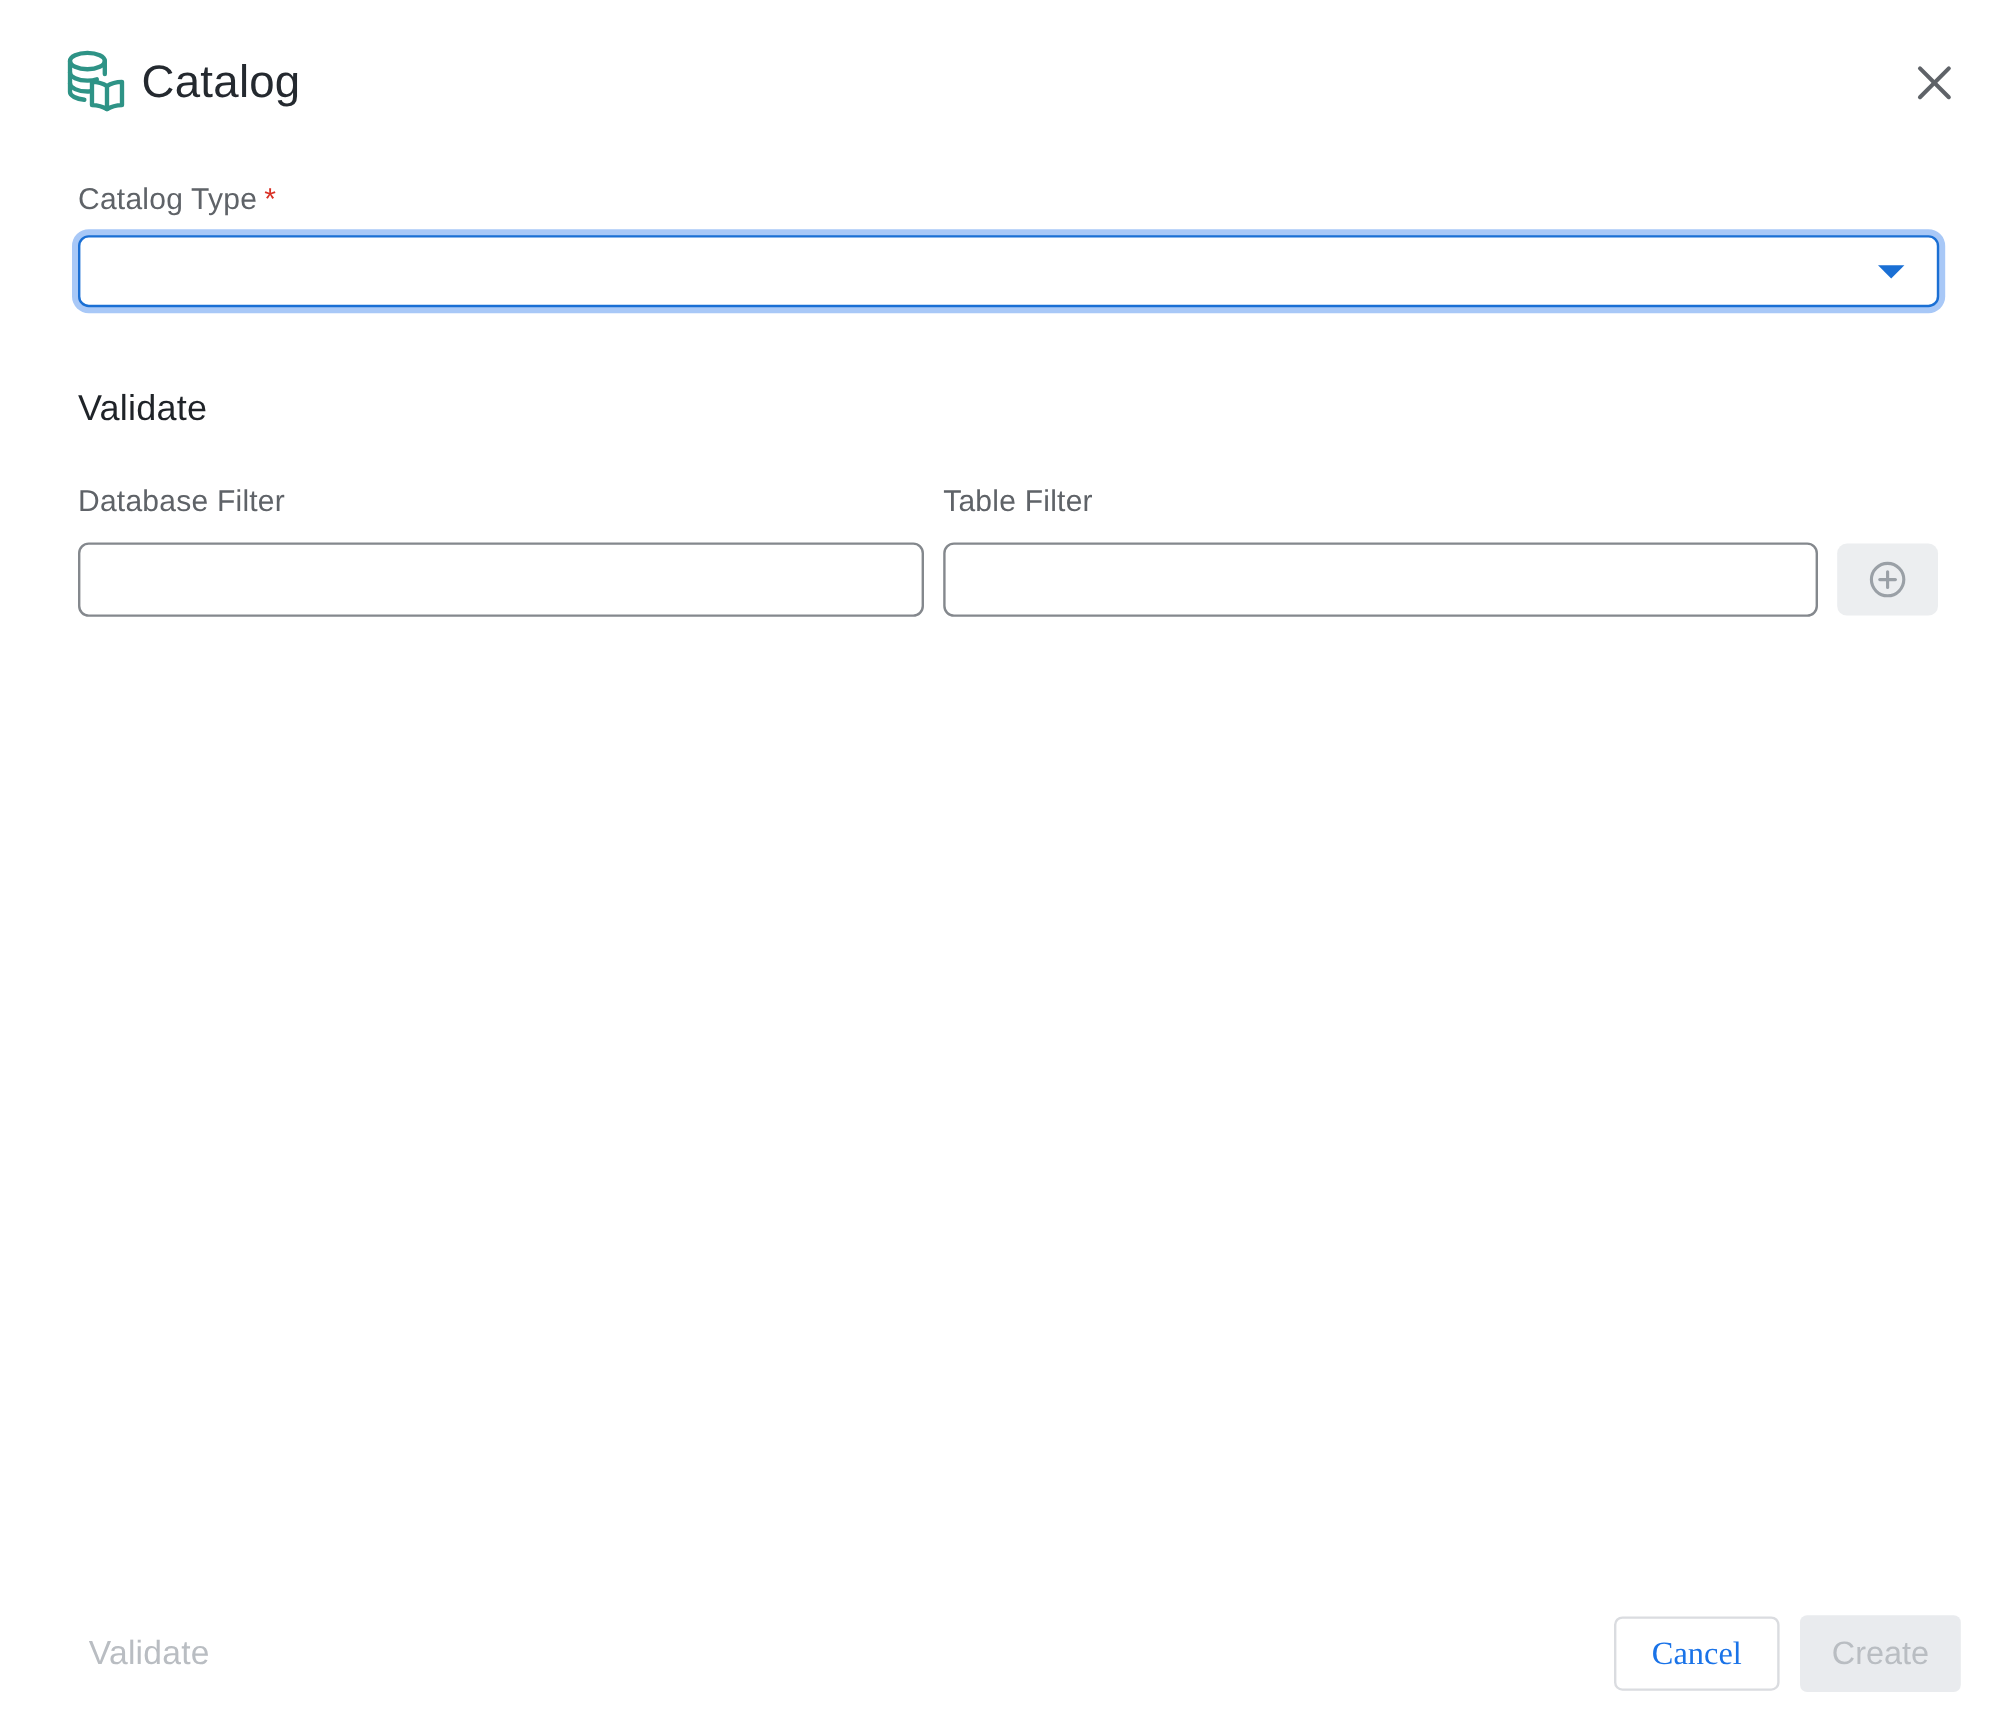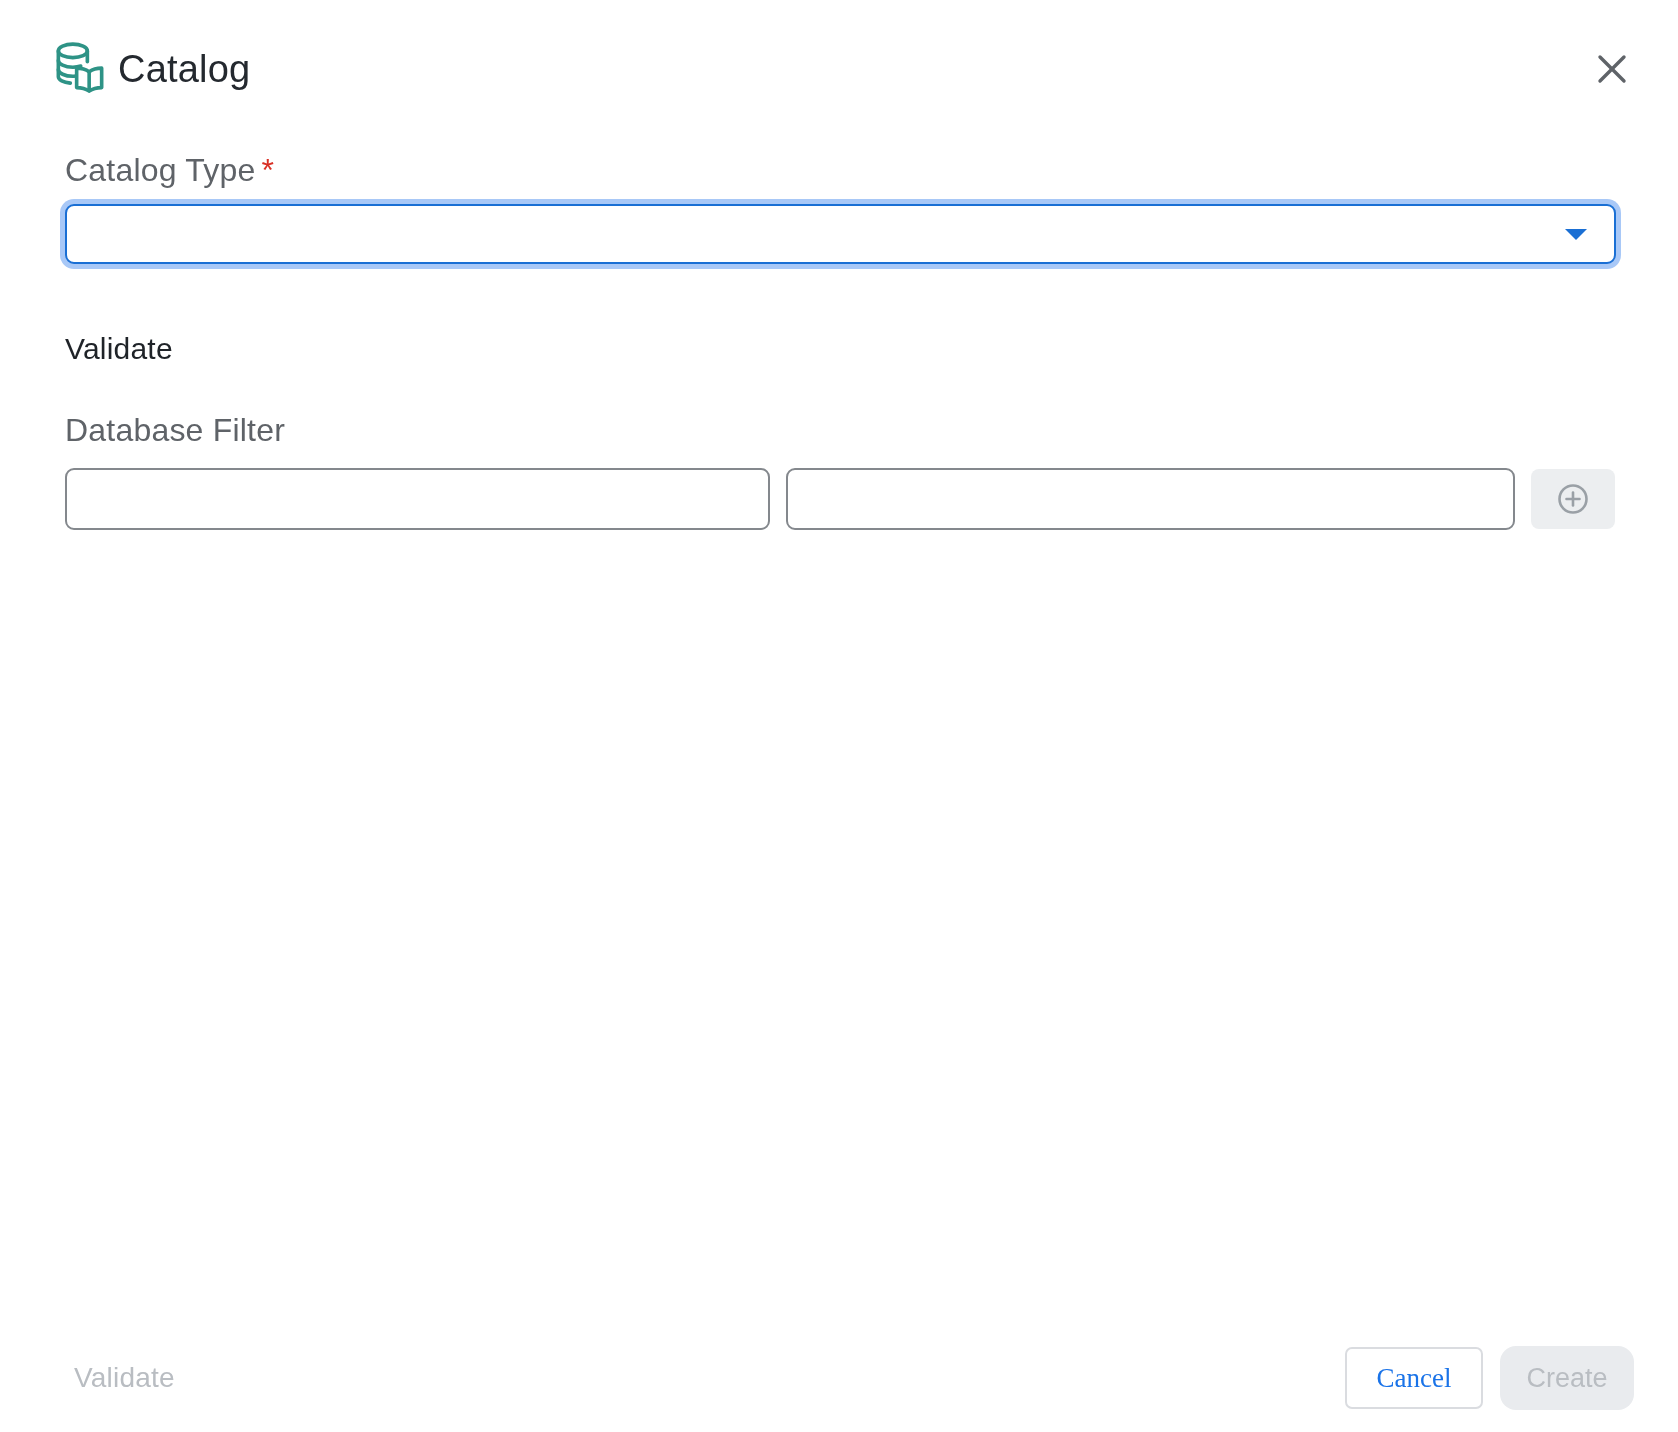--- a/index.html
+++ b/index.html
@@ -14,21 +14,21 @@
   body{
     width:1678px;height:1432px;position:relative;overflow:hidden;
     font-family:"Liberation Sans", sans-serif;color:var(--title-text);
   }
   .header{display:flex;align-items:center;padding:38px 44px 0 52px;text-align:right;}
   .header-icon{width:58px;height:62px;color:var(--icon-teal);flex:0 0 auto;display:block;}
   .title{font-size:38px;font-weight:400;color:var(--title-text);margin-left:8px;letter-spacing:.2px;}
   .close-btn{margin-left:auto;background:none;border:none;cursor:pointer;width:44px;height:44px;
     display:flex;align-items:center;justify-content:center;color:var(--close-grey);}
   .body{padding:0 62px 0 65px;}
-  .field-label{font-size:32px;color:var(--label-grey);margin-bottom:15px;letter-spacing:.2px;}
+  .field-label{font-size:25px;color:var(--label-grey);margin-bottom:15px;letter-spacing:.2px;}
   .req{color:var(--required-red);margin-left:6px;}
   .field-catalog-type{margin-top:52px;}
   .select{
     position:relative;height:60px;background:#fff;border:2.5px solid var(--focus-blue);
     border-radius:9px;box-shadow:0 0 0 5px var(--focus-glow);cursor:pointer;
     display:flex;align-items:center;padding:0 60px 0 20px;font-size:26px;
   }
   .caret{position:absolute;right:27px;top:50%;margin-top:-5px;width:0;height:0;
     border-left:11px solid transparent;border-right:11px solid transparent;
     border-top:11px solid var(--focus-blue);}
@@ -57,21 +57,21 @@
     padding:0 28px 0 26px;
   }
   .warning-msg{font-size:27px;color:var(--warning-text);letter-spacing:.2px;}
   .warning-tri{width:42px;height:40px;color:#ec913e;flex:0 0 auto;display:block;}
   .spacer{flex:1;}
   .cancel-btn{
     width:138px;height:62px;background:#fff;border:2px solid var(--cancel-border);border-radius:7px;
     font-family:Liberation Serif, serif;font-size:27px;color:var(--link-blue);cursor:pointer;
   }
   .create-btn{
-    margin-left:17px;width:134px;height:64px;background:var(--disabled-btn-bg);border:none;border-radius:16px;
+    margin-left:17px;width:134px;height:64px;background:var(--disabled-btn-bg);border:none;border-radius:6px;
     font-family:"Liberation Sans", sans-serif;font-size:27px;color:var(--disabled-text);
   }
 </style>
 </head>
 <body>
 
 <div class="dialog">
 
   <div class="header">
     <svg class="header-icon" viewBox="0 0 64 64" fill="none" stroke="currentColor" stroke-width="4" stroke-linecap="round" stroke-linejoin="round">
@@ -104,20 +104,21 @@
 
 
     <h2 class="section-heading">Validate</h2>
 
     <div class="filters-row">
       <div class="filter-col">
         <div class="field-label">Database Filter</div>
         <input class="text-input" type="text" value="" style="">
       </div>
       <div class="filter-col">
+        <div class="field-label">Table Filter</div>
         <input class="text-input" type="text" value="" style="">
       </div>
       <button class="add-btn" aria-label="Add filter">
         <svg width="40" height="40" viewBox="0 0 40 40" fill="none" stroke="currentColor" stroke-width="2.6" stroke-linecap="round">
           <circle cx="20" cy="20" r="13.5"></circle>
           <line x1="13.5" y1="20" x2="26.5" y2="20"></line>
           <line x1="20" y1="13.5" x2="20" y2="26.5"></line>
         </svg>
       </button>
     </div>

